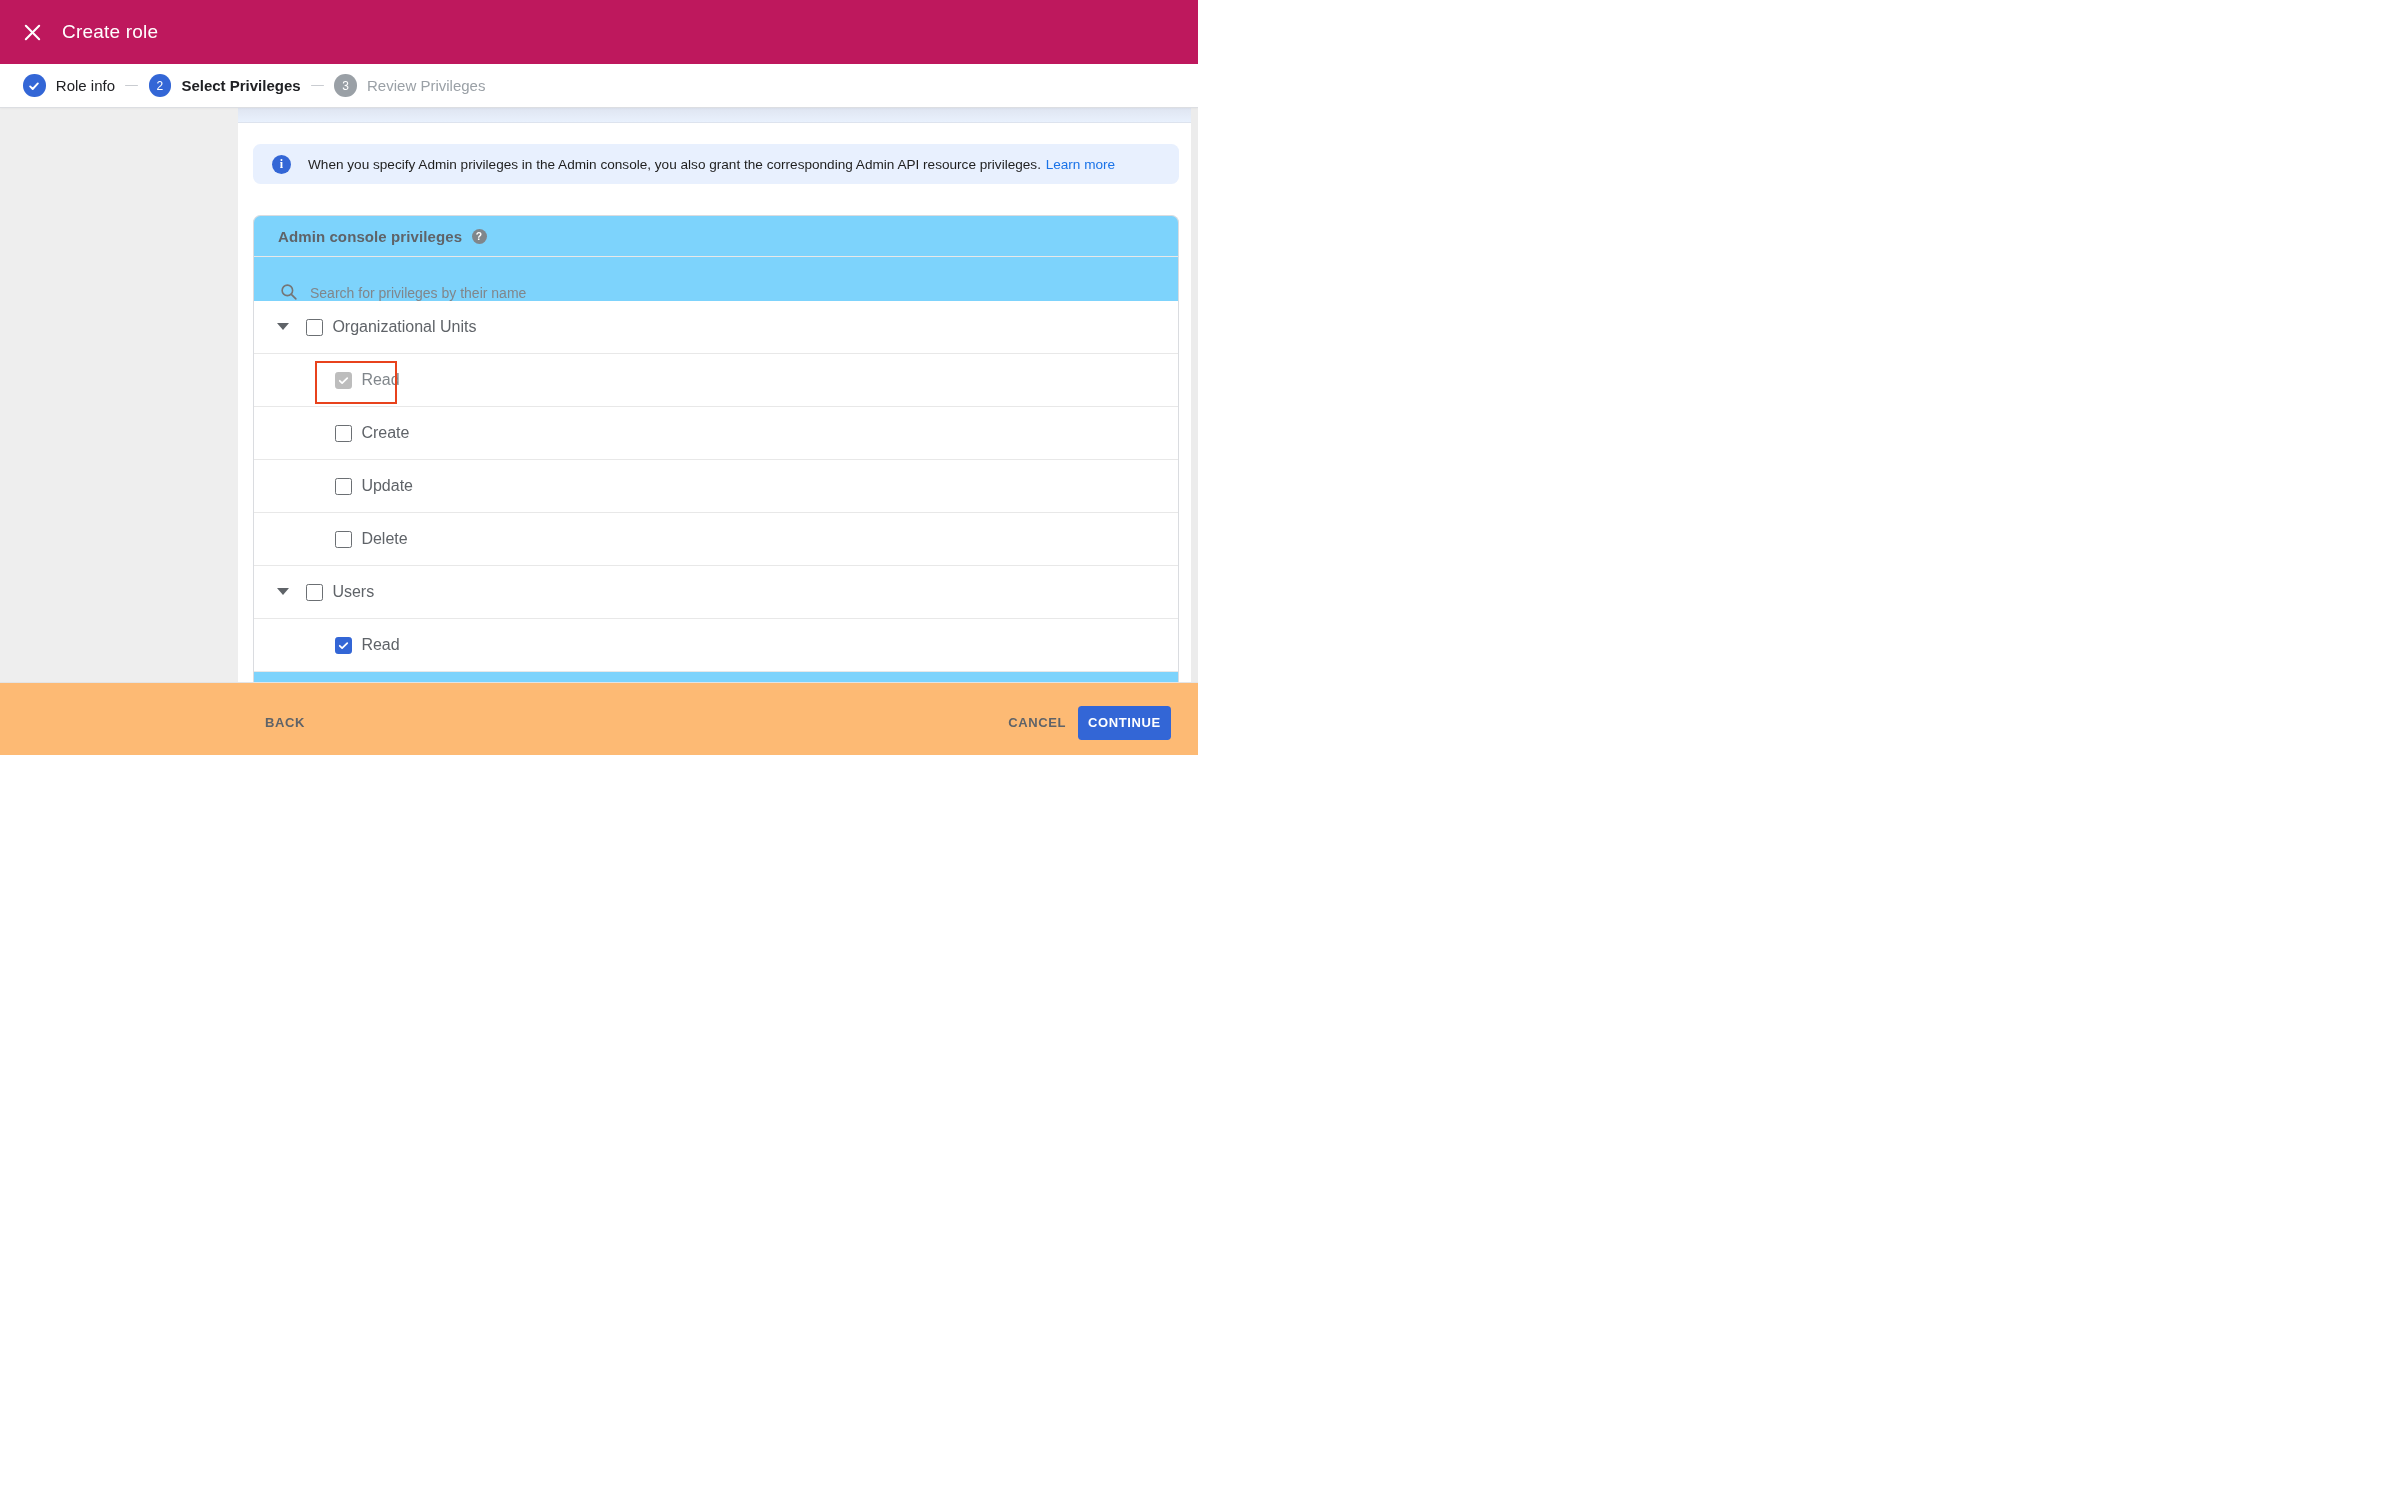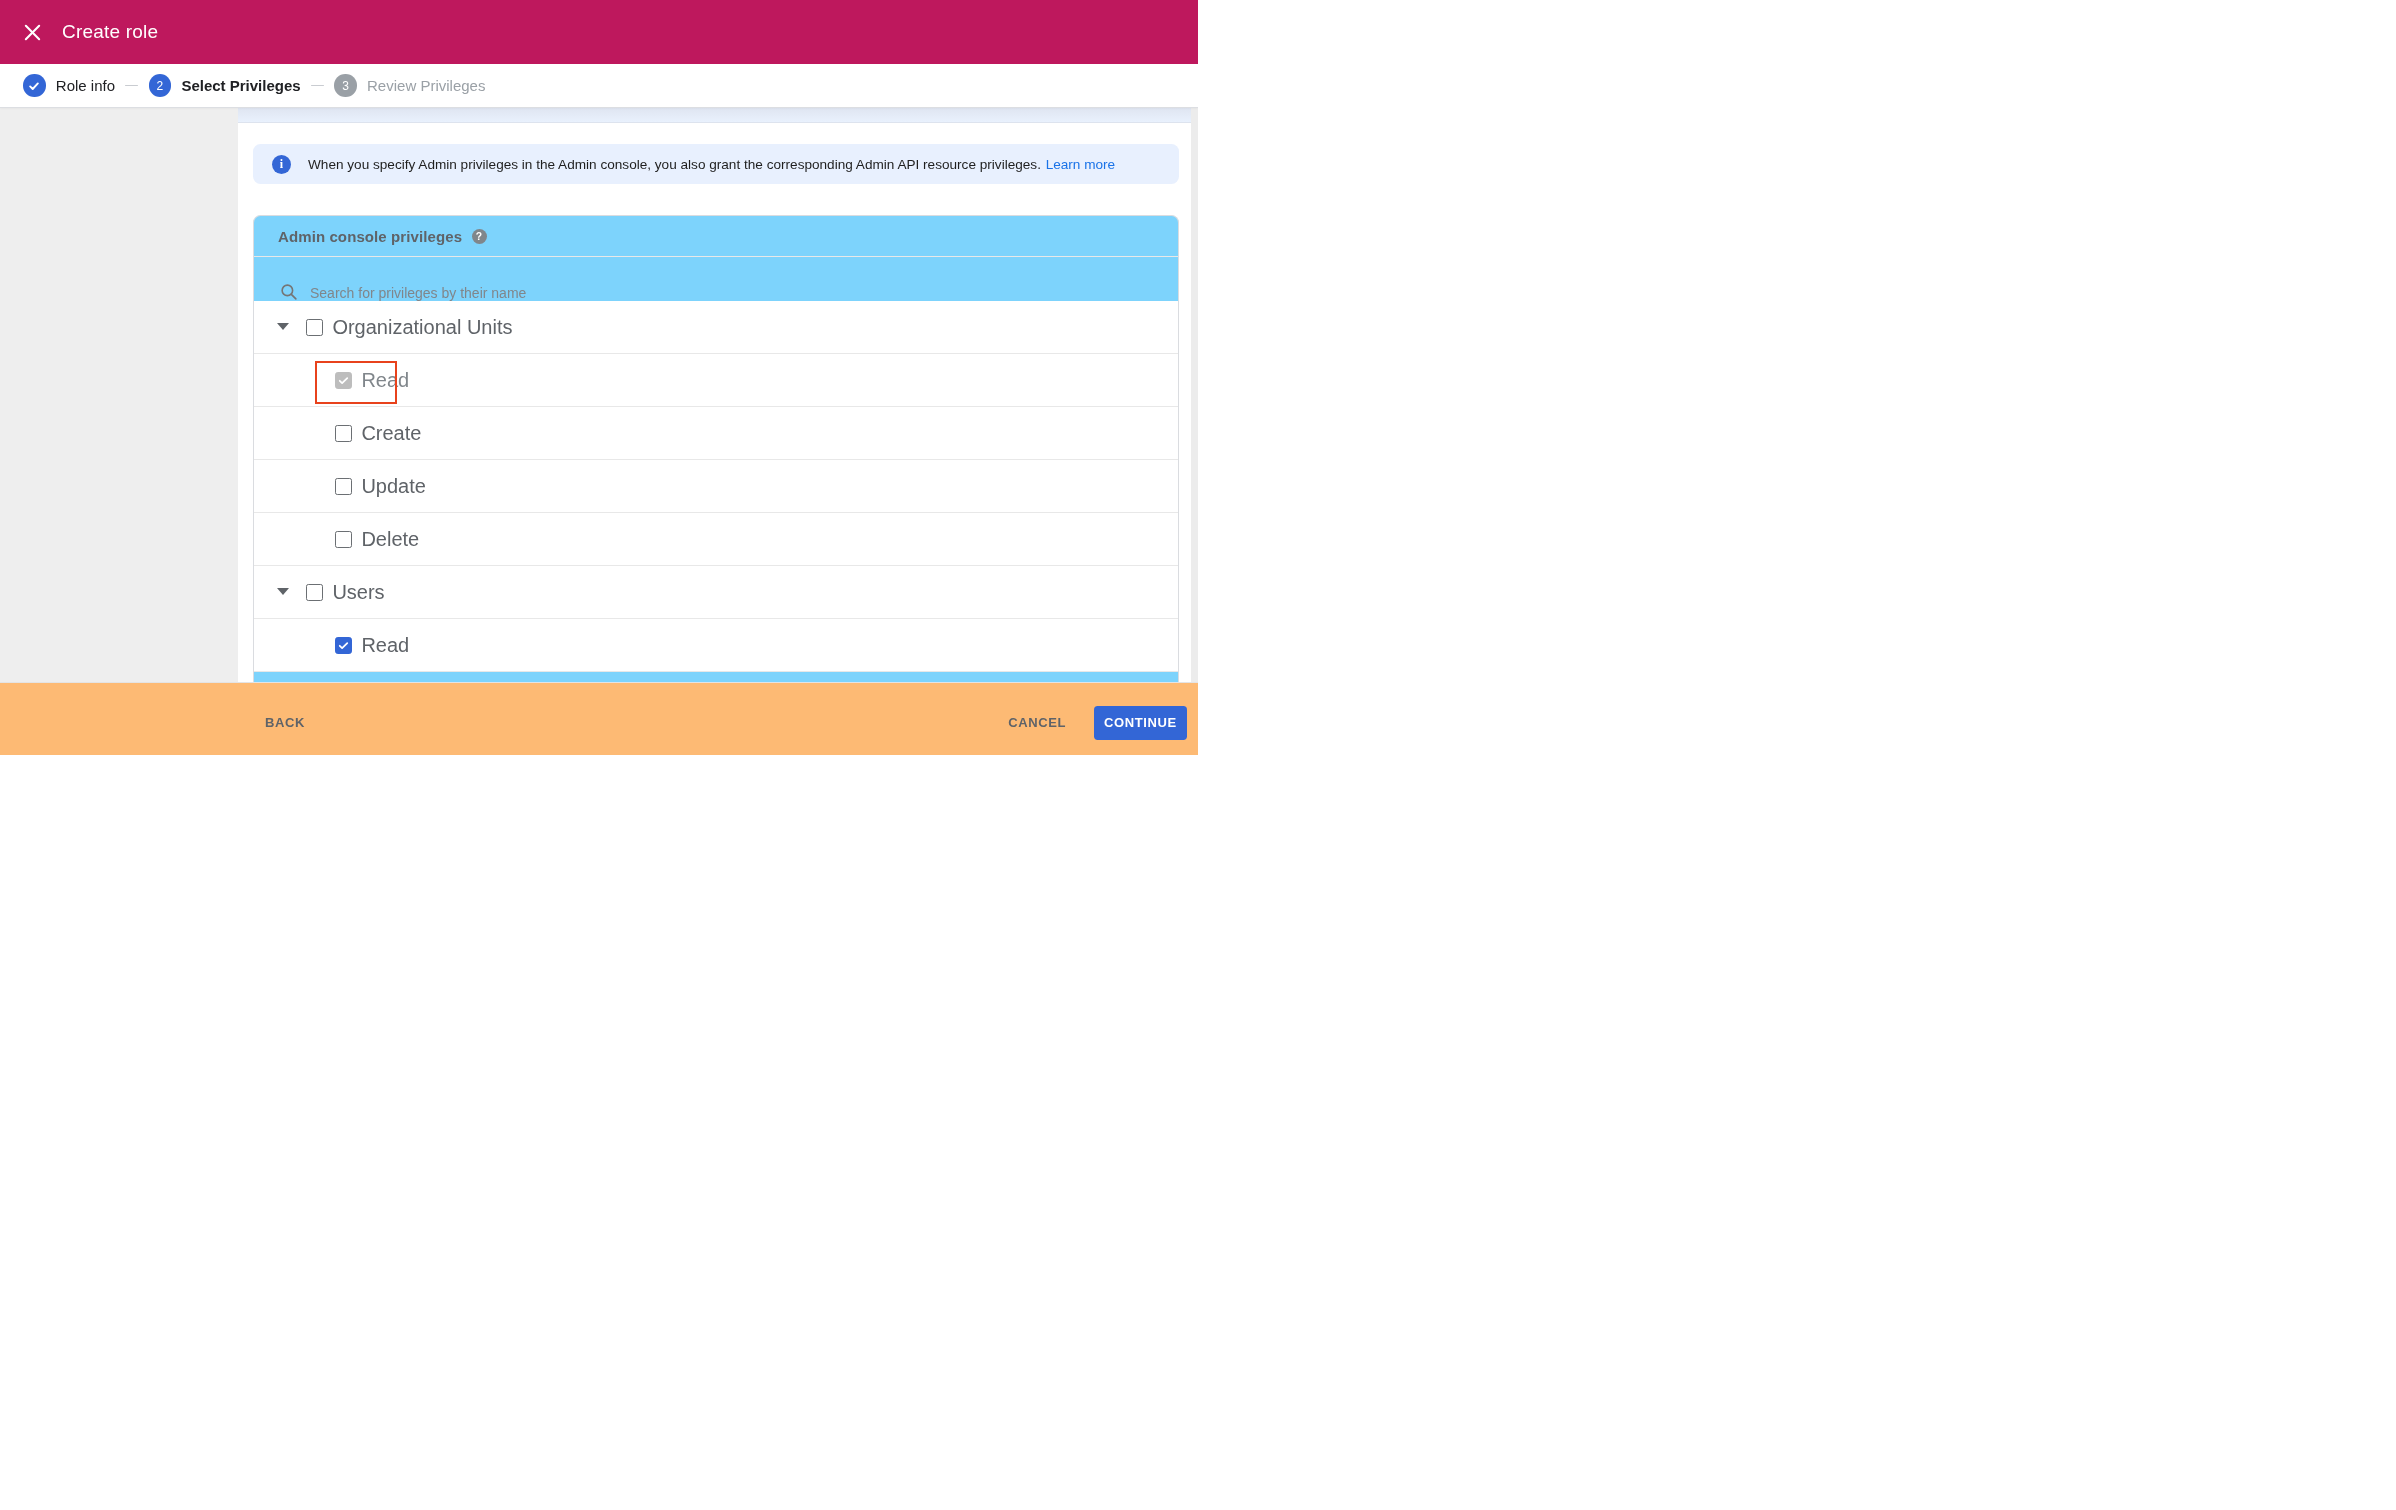--- a/index.html
+++ b/index.html
@@ -95,41 +95,41 @@
   }
   .cb {
     width:17px; height:17px; border:1.9px solid #6b6f73; border-radius:2.3px; flex:none;
     cursor:pointer; background:#fff; display:flex; align-items:center; justify-content:center;
   }
   .prow.group .cb { margin-left:52px; }
   .prow.child .cb { margin-left:81px; }
   .cb.checked-gray { background:#bdbdbd; border-color:#bdbdbd; border-radius:2.8px; }
   .cb.checked-blue { background:#3366d6; border-color:#3366d6; border-radius:2.8px; }
   .cb svg { width:13px; height:13px; display:block; }
-  .plabel { margin-left:9.4px; font-size:20px; color:#5f6368; }
+  .plabel { margin-left:9.4px; font-size:16px; color:#5f6368; }
   .plabel.dis { color:#80868b; }
   .redbox {
     position:absolute; left:61px; top:6.6px; width:82px; height:43px;
     border:2.8px solid #e8421c; pointer-events:none;
   }
 
   
   .footer {
     position:absolute; left:0; right:0; bottom:0; height:73px; background:#fdba74;
     border-top:0.9px solid #e4e4e4; z-index:10;
   }
   .text-btn {
     position:absolute; top:22.5px; height:34px; line-height:34px; font-size:13px;
     font-weight:700; letter-spacing:0.6px; color:#5f6368; cursor:pointer; background:none;
     border:none; font-family:inherit; padding:0;
   }
   .back-btn { left:265px; }
   .cancel-btn { right:132px; }
   .continue-btn {
-    position:absolute; right:11px; top:22.5px; height:34px; padding:0 10.3px; border:none;
+    position:absolute; right:27px; top:22.5px; height:34px; padding:0 10.3px; border:none;
     border-radius:3.7px; background:#3366d6; color:#ffffff; font-size:13px; font-weight:700;
     letter-spacing:0.6px; font-family:inherit; cursor:pointer;
   }
 </style>
 </head>
 <body>
 
 <header class="topbar">
   <div class="close-btn">
     <svg width="19" height="19" viewBox="0 0 20 20">

